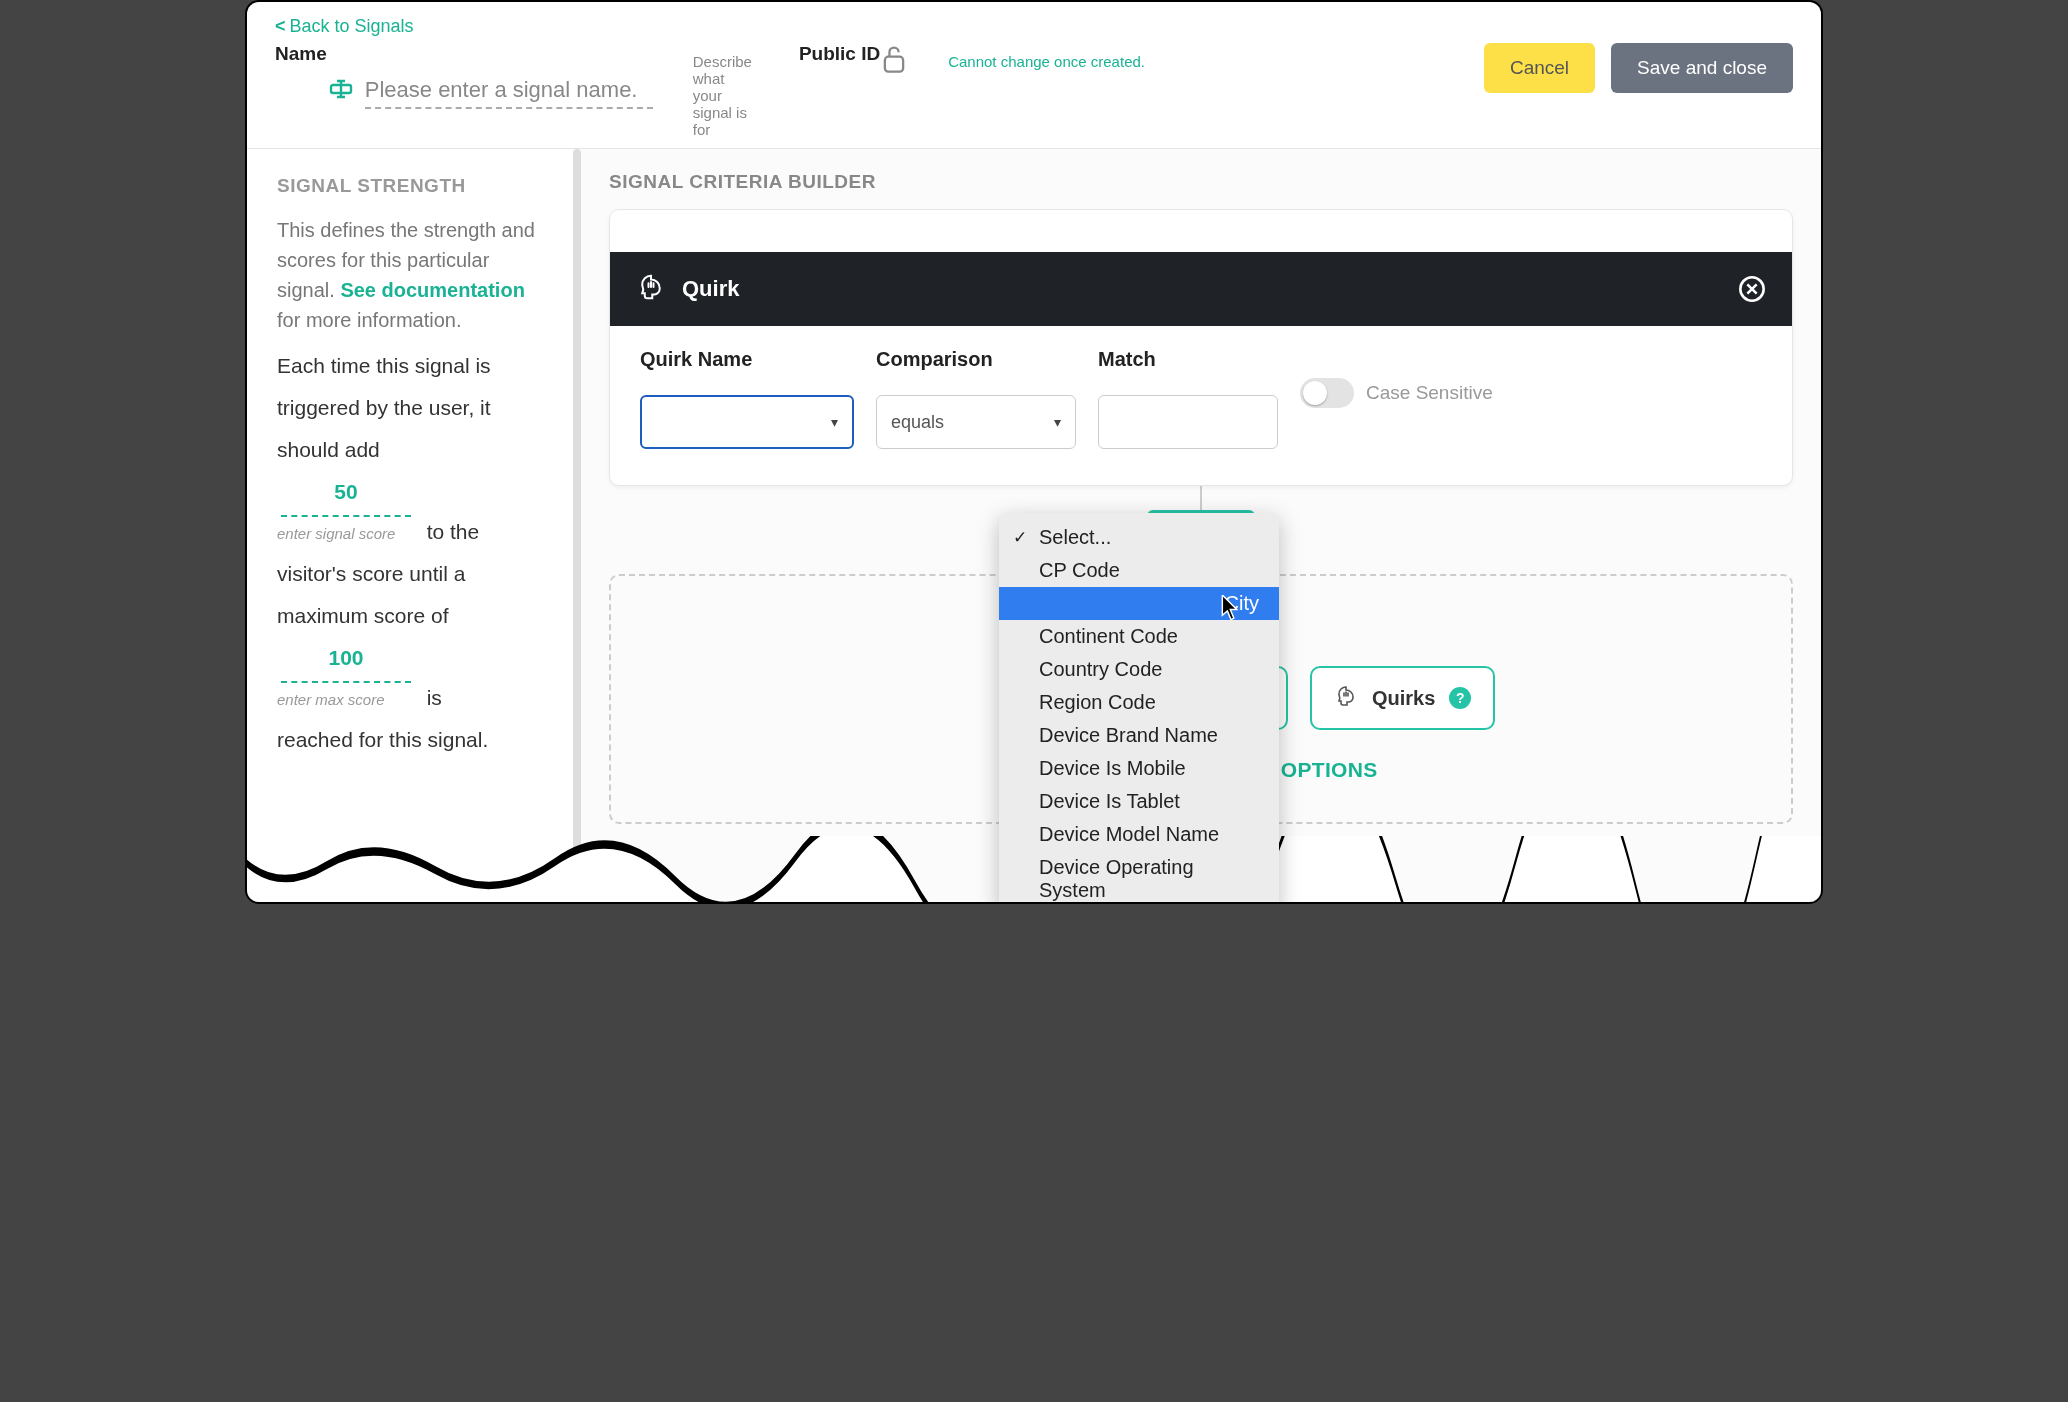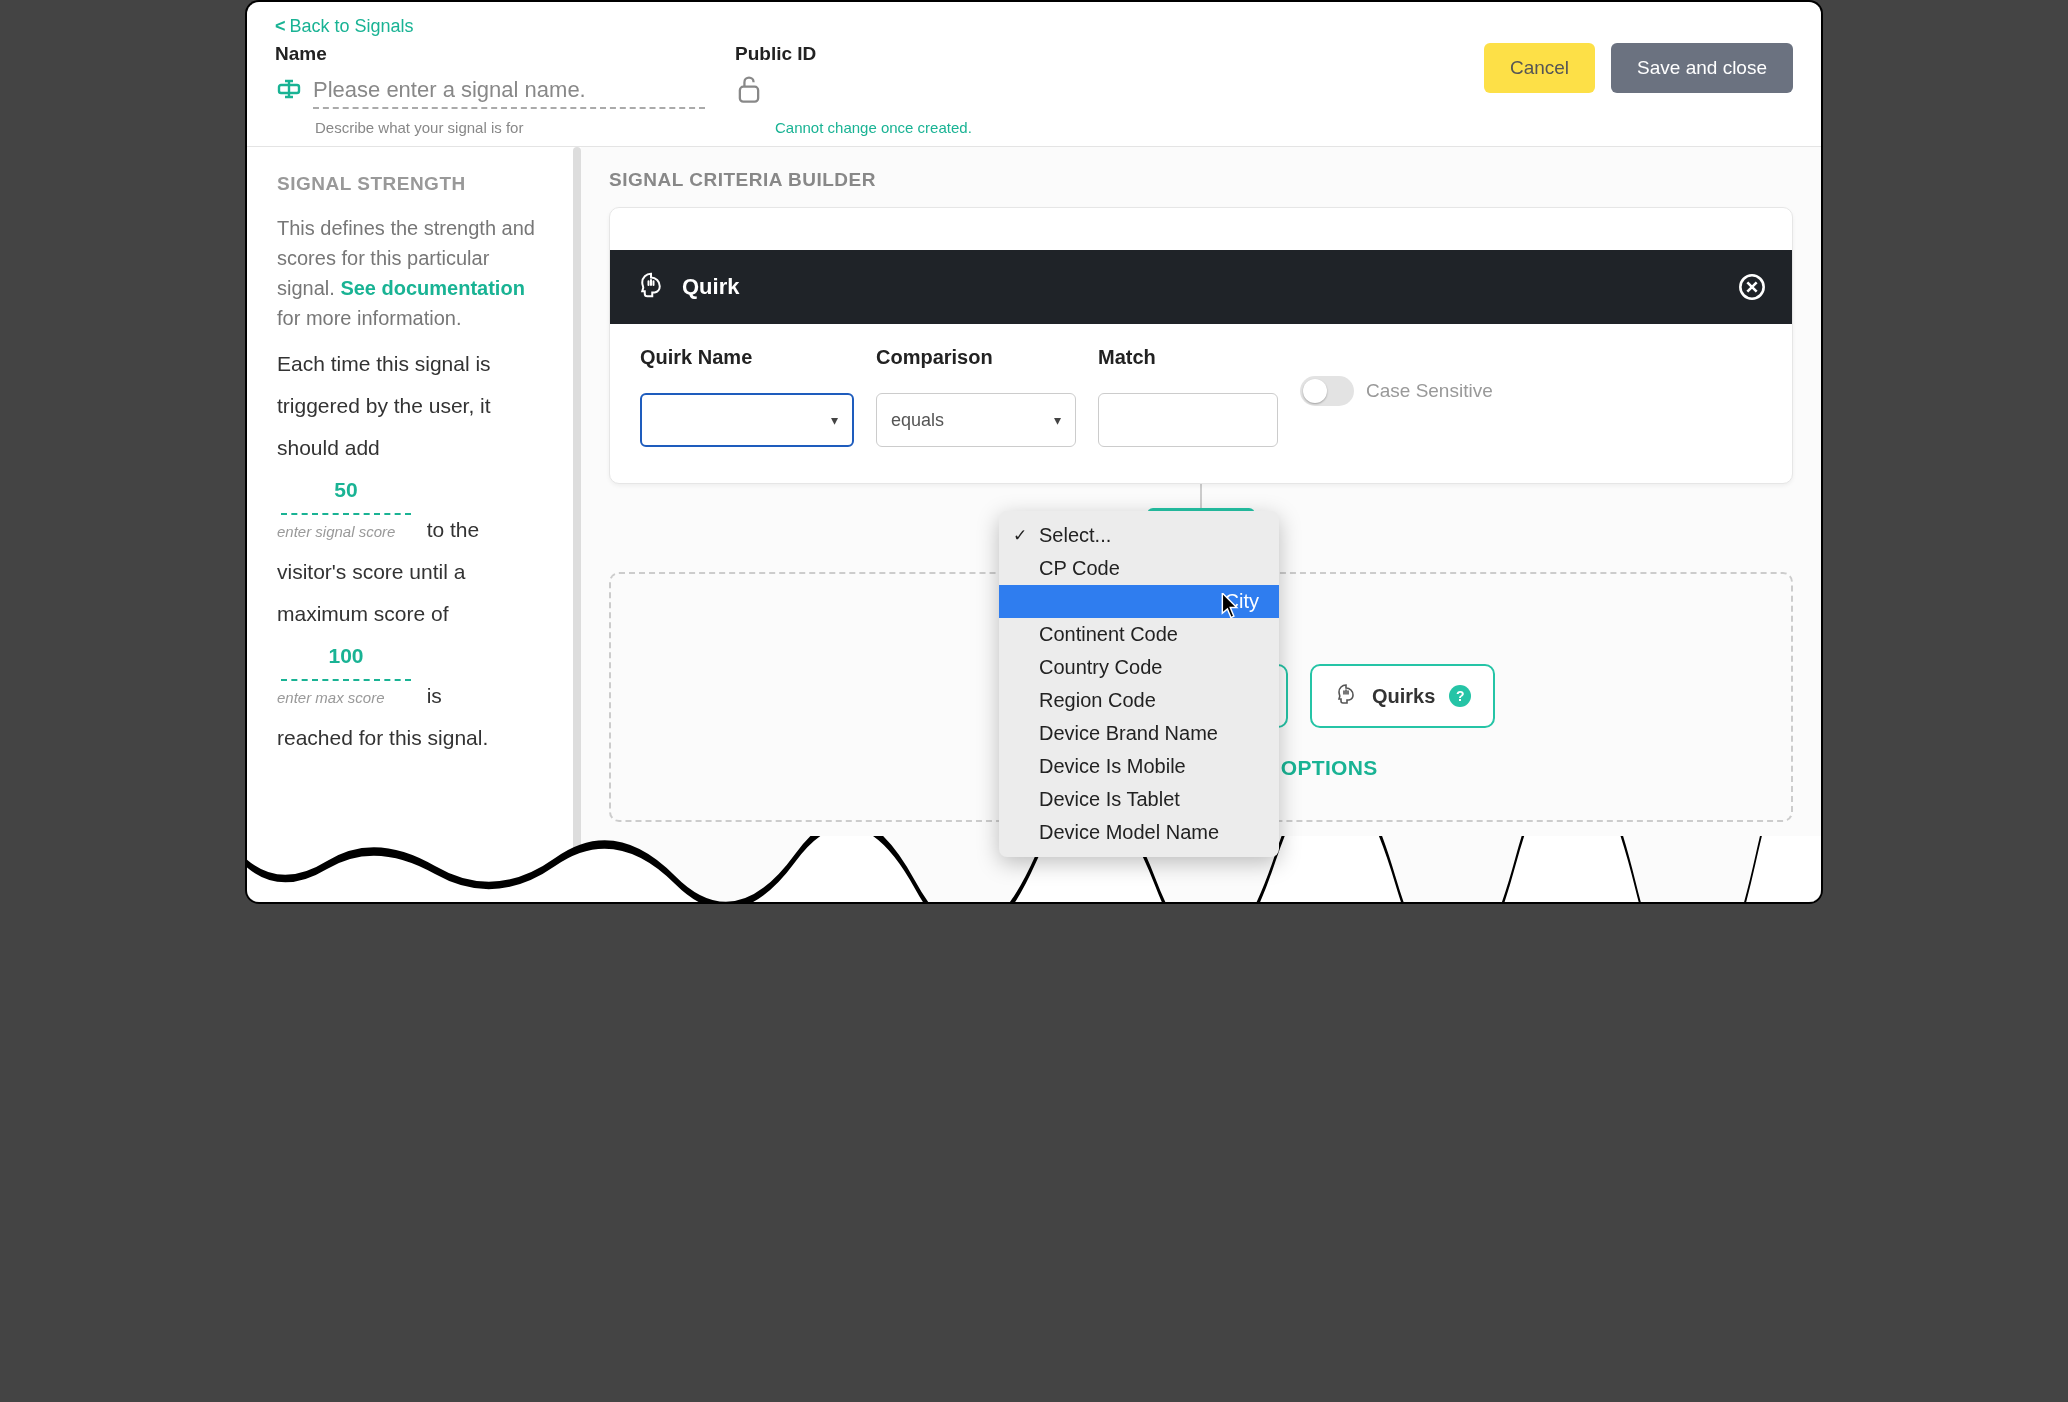--- a/index.html
+++ b/index.html
@@ -2,21 +2,21 @@
 <html><head>
 <meta charset="utf-8">
 <style>
   * { box-sizing: border-box; margin: 0; padding: 0; font-family: -apple-system, BlinkMacSystemFont, "Segoe UI", Arial, sans-serif; }
   body { background: #444; display: flex; align-items: center; justify-content: center; padding: 2px; }
   .window { width: 1574px; height: 900px; background: #fff; border-radius: 12px; overflow: hidden; position: relative; display: flex; flex-direction: column; box-shadow: 0 0 0 2px #000; }
   .top-bar { padding: 14px 28px 10px; border-bottom: 1px solid #e4e4e4; }
   .back-link { color: #19b394; font-size: 18px; font-weight: 500; cursor: pointer; display: inline-flex; align-items: center; gap: 4px; }
   .back-link::before { content: "<"; font-weight: 600; }
   .header-row { display: flex; align-items: flex-start; margin-top: 6px; gap: 30px; }
-  .field-block { display: flex; flex-direction: column; justify-content: center; }
+  .field-block { display: flex; flex-direction: row; justify-content: center; }
   .field-block.name-block { flex: 0 0 430px; }
   .field-block.public-block { flex: 0 0 380px; }
   .field-label { font-size: 19px; font-weight: 700; color: #222; margin-bottom: 8px; }
   .name-input-row { display: flex; align-items: center; gap: 10px; }
   .rename-icon { color:#19b394; }
   .name-input { flex: 1; border: none; border-bottom: 2px dashed #aaa; font-size: 22px; padding: 4px 0; color: #888; background: transparent; font-weight: 500; }
   .name-input::placeholder { color: #888; }
   .hint { font-size: 15px; color: #888; margin-top: 10px; margin-left: 40px; }
   .hint-green { color: #19b394; margin-left: 40px;}
   .lock-icon { color: #888; }
@@ -233,20 +233,21 @@
           <div class="dropdown-item sel">Select...</div>
           <div class="dropdown-item">CP Code</div>
           <div class="dropdown-item hot">City</div>
           <div class="dropdown-item">Continent Code</div>
           <div class="dropdown-item">Country Code</div>
           <div class="dropdown-item">Region Code</div>
           <div class="dropdown-item">Device Brand Name</div>
           <div class="dropdown-item">Device Is Mobile</div>
           <div class="dropdown-item">Device Is Tablet</div>
           <div class="dropdown-item">Device Model Name</div>
+          <div class="dropdown-item">Device Operating System</div>
         </div>
       <svg class="cursor-img" width="20" height="26" viewBox="0 0 12 18">
           <path d="M0 0 L0 14 L3.5 11 L6 17 L8 16 L5.5 10 L10 10 Z" fill="#000" stroke="#fff" stroke-width="1"></path>
         </svg>
 
     </div>
   </div>
 
   <div class="torn">
     <svg viewBox="0 0 1318 70" preserveAspectRatio="none">

